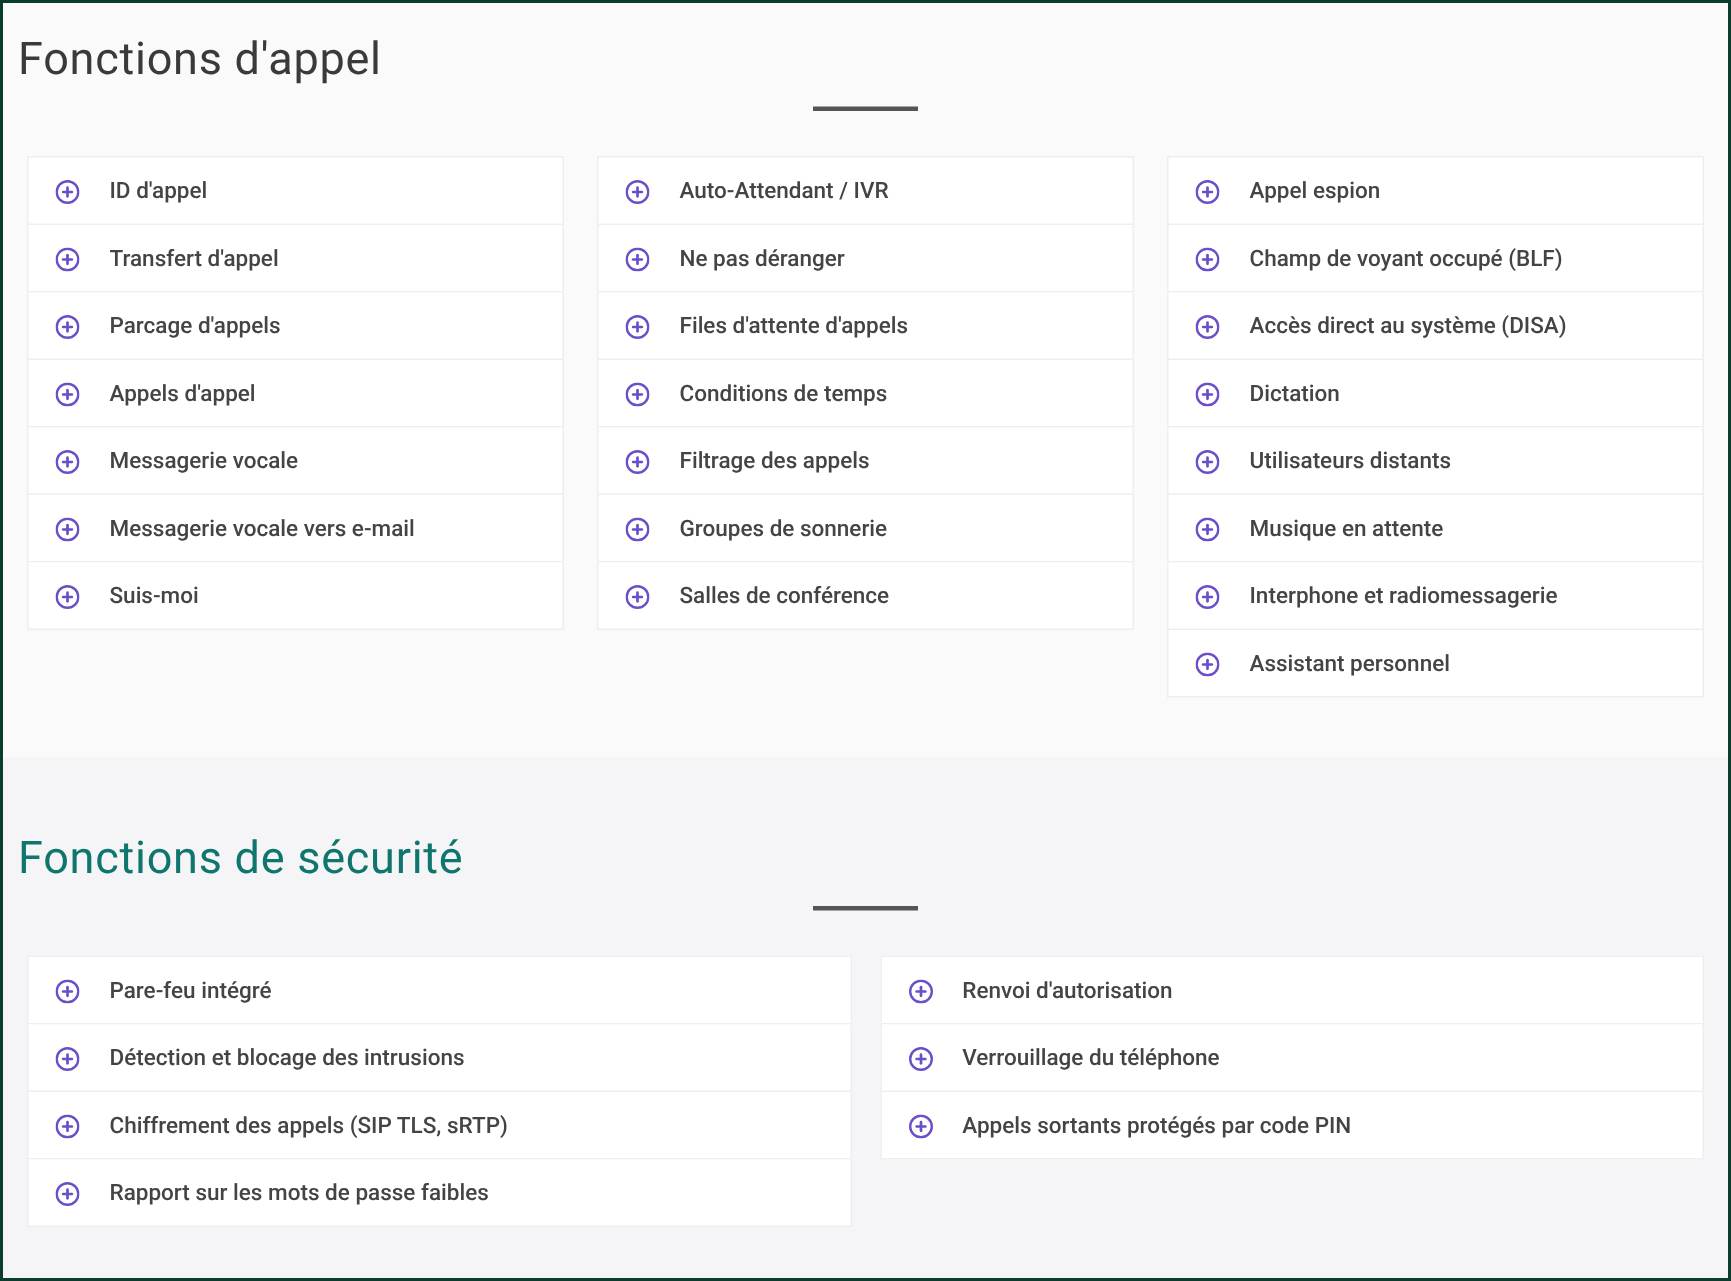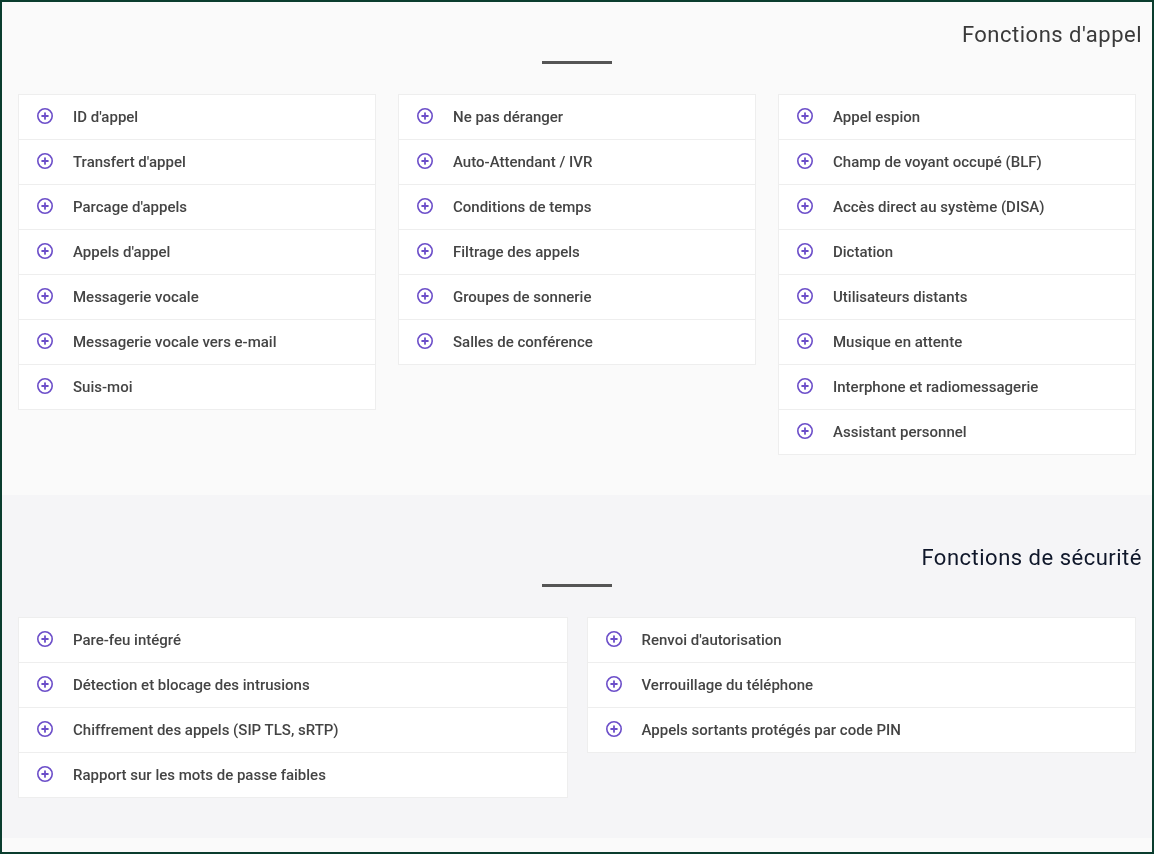--- a/index.html
+++ b/index.html
@@ -6,44 +6,44 @@
     body {
       font-family: -apple-system, BlinkMacSystemFont, "Segoe UI", Roboto, Helvetica, Arial, sans-serif;
       background: #fafafa;
       border: 2px solid #0a3d2e;
       width: 1154px;
       height: 854px;
       overflow: hidden;
     }
     .section { padding: 20px 10px 40px; }
     .section-title {
-      text-align: right;
-      font-size: 22px;
+      text-align: left;
+      font-size: 30px;
       font-weight: 400;
       color: #3a3a3a;
       letter-spacing: 0.5px;
       margin-bottom: 14px;
     }
-    .section-title.muted { color: #0f172a; }
+    .section-title.muted { color: #0f766e; }
     .divider {
       width: 70px;
       height: 3px;
       background: #555;
       margin: 0 auto 30px;
     }
     .cols-3 { display: flex; gap: 22px; padding: 0 6px; }
     .cols-2 { display: flex; gap: 19px; padding: 0 6px; }
     .col { flex: 1; display: flex; flex-direction: column; }
     .item {
       background: #fff;
       border: 1px solid #eee;
       border-top: none;
       padding: 13px 18px;
       display: flex;
-      align-items: flex-start;
+      align-items: flex-end;
       gap: 20px;
       cursor: pointer;
     }
     .col .item:first-child { border-top: 1px solid #eee; }
     .icon {
       width: 16px;
       height: 16px;
       flex-shrink: 0;
       color: #6c4ec9;
     }
@@ -139,31 +139,41 @@
       </div>
       <div class="col">
         <div class="item">
           <span class="icon">
             <svg viewBox="0 0 16 16" fill="currentColor">
               <circle cx="8" cy="8" r="7.2" fill="none" stroke="currentColor" stroke-width="1.6"></circle>
               <rect x="7.1" y="4.2" width="1.8" height="7.6" rx="0.9"></rect>
               <rect x="4.2" y="7.1" width="7.6" height="1.8" rx="0.9"></rect>
             </svg>
           </span>
+          <span class="label">Auto-Attendant / IVR</span>
+        </div>
+        <div class="item">
+          <span class="icon">
+            <svg viewBox="0 0 16 16" fill="currentColor">
+              <circle cx="8" cy="8" r="7.2" fill="none" stroke="currentColor" stroke-width="1.6"></circle>
+              <rect x="7.1" y="4.2" width="1.8" height="7.6" rx="0.9"></rect>
+              <rect x="4.2" y="7.1" width="7.6" height="1.8" rx="0.9"></rect>
+            </svg>
+          </span>
           <span class="label">Ne pas déranger</span>
         </div>
         <div class="item">
           <span class="icon">
             <svg viewBox="0 0 16 16" fill="currentColor">
               <circle cx="8" cy="8" r="7.2" fill="none" stroke="currentColor" stroke-width="1.6"></circle>
               <rect x="7.1" y="4.2" width="1.8" height="7.6" rx="0.9"></rect>
               <rect x="4.2" y="7.1" width="7.6" height="1.8" rx="0.9"></rect>
             </svg>
           </span>
-          <span class="label">Auto-Attendant / IVR</span>
+          <span class="label">Files d'attente d'appels</span>
         </div>
         <div class="item">
           <span class="icon">
             <svg viewBox="0 0 16 16" fill="currentColor">
               <circle cx="8" cy="8" r="7.2" fill="none" stroke="currentColor" stroke-width="1.6"></circle>
               <rect x="7.1" y="4.2" width="1.8" height="7.6" rx="0.9"></rect>
               <rect x="4.2" y="7.1" width="7.6" height="1.8" rx="0.9"></rect>
             </svg>
           </span>
           <span class="label">Conditions de temps</span>

